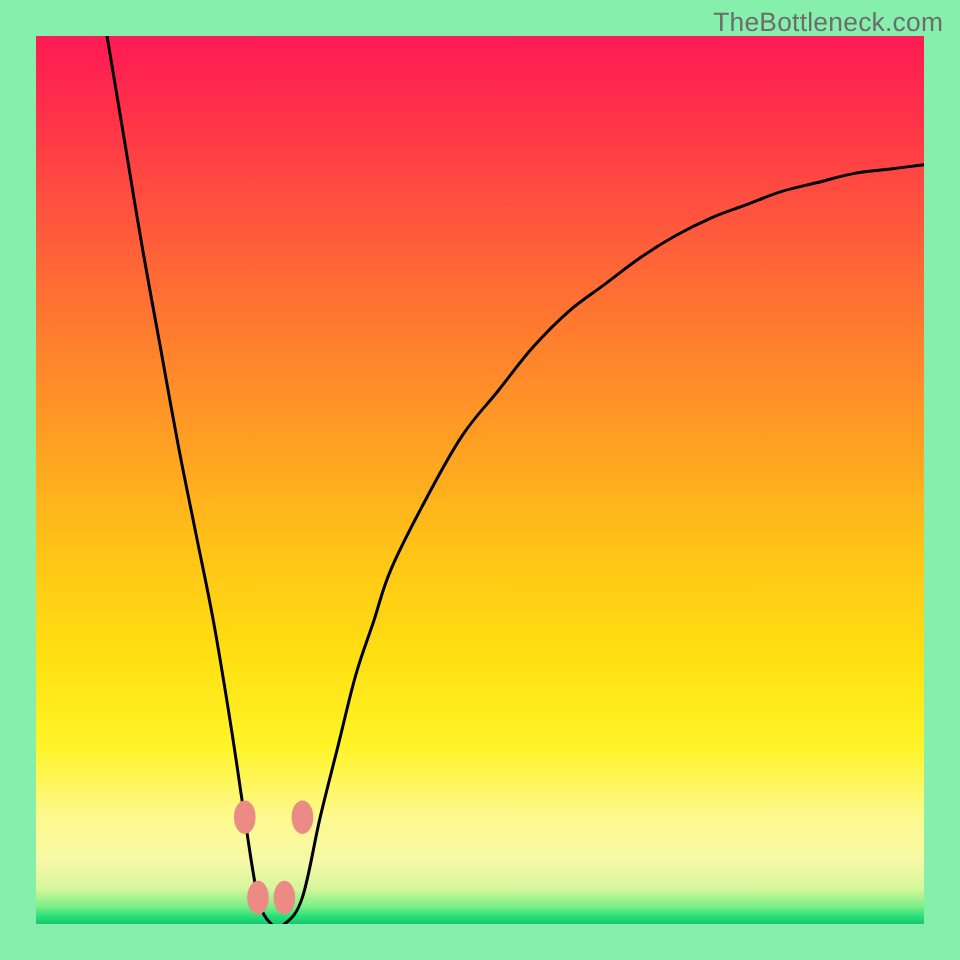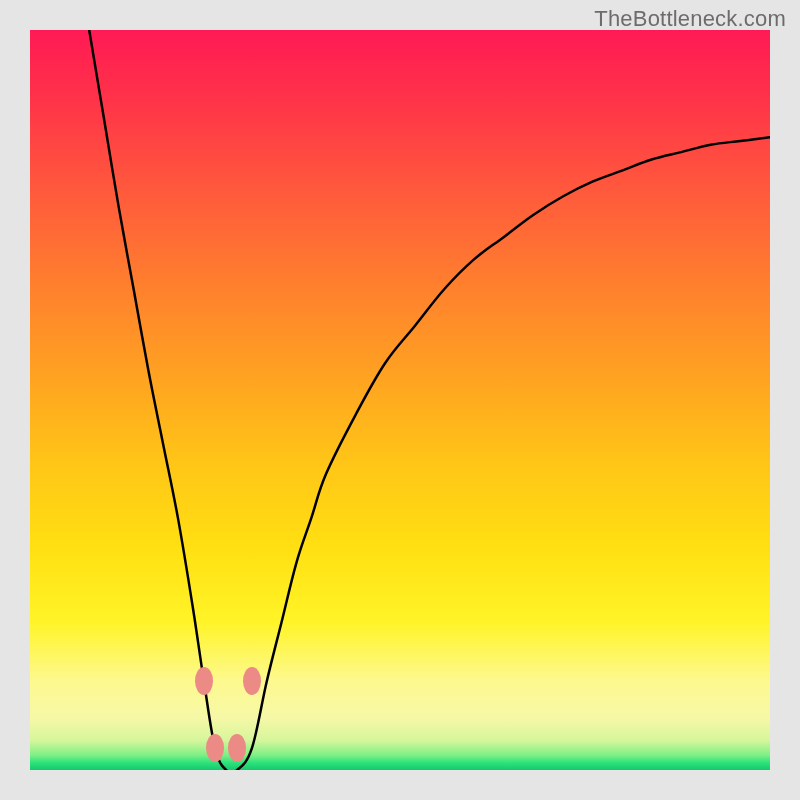--- a/index.html
+++ b/index.html
@@ -10,21 +10,21 @@
     background: #000;
     overflow: hidden;
     font-family: Arial, Helvetica, sans-serif;
   }
   .frame {
     position: absolute;
     top: 0;
     left: 0;
     width: 800px;
     height: 800px;
-    background: #e5e5e5;
+    background: #86efac;
   }
   .watermark {
     position: absolute;
     top: 6px;
     right: 14px;
     color: #6c6c6c;
     font-size: 22px;
     font-weight: 500;
     letter-spacing: 0.2px;
     z-index: 40;

